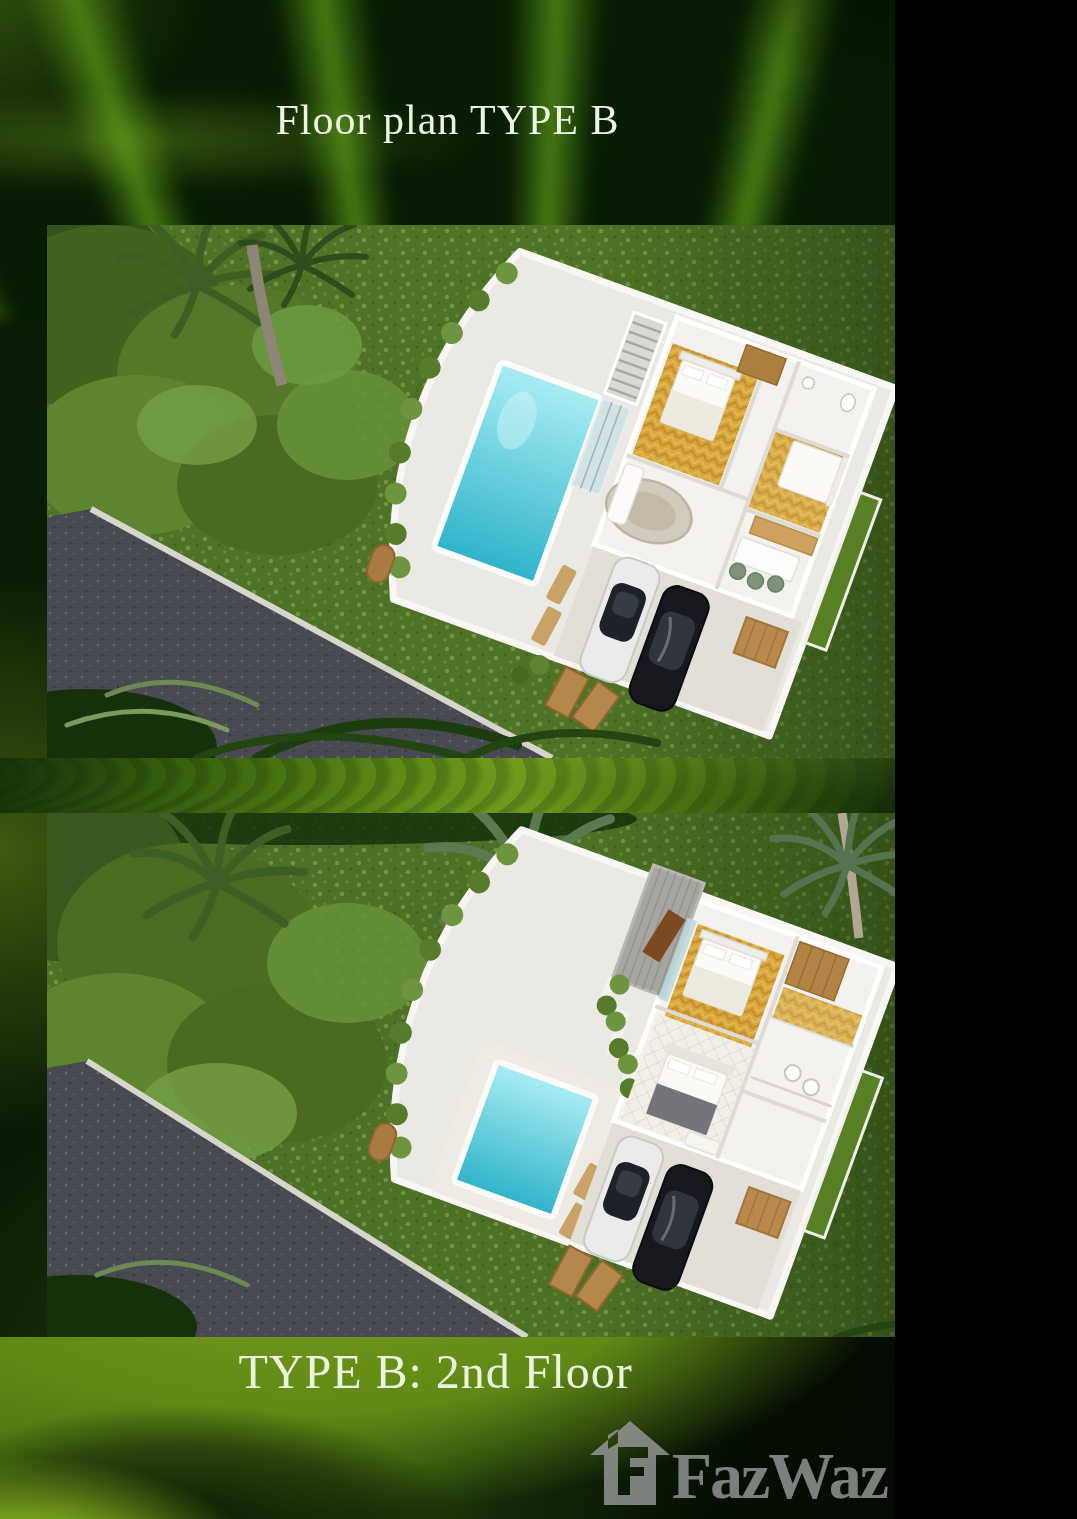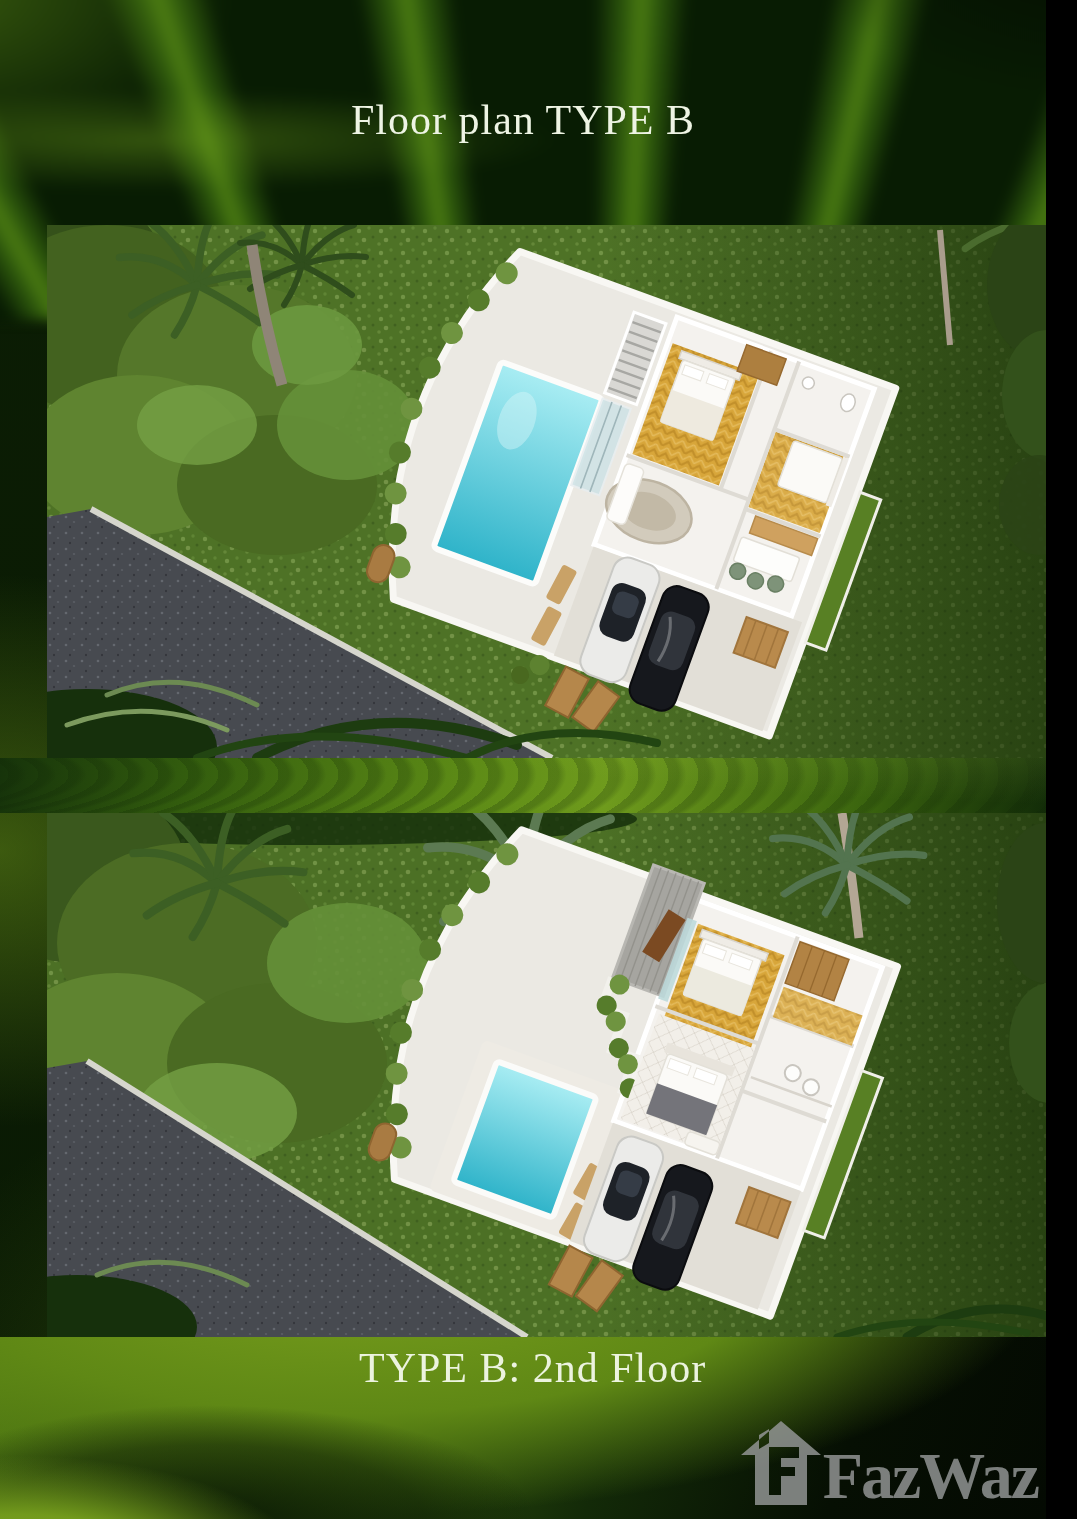--- a/index.html
+++ b/index.html
@@ -1,17 +1,17 @@
 <!DOCTYPE html>
 <html><head>
 <meta charset="utf-8">
 <style>
   html,body{margin:0;padding:0;background:#000;}
   .poster{
-    position:relative;width:1046px;height:1519px;overflow:hidden;
+    position:relative;width:895px;height:1519px;overflow:hidden;
     background:
       radial-gradient(46% 26% at 0% 56%, rgba(110,152,26,.5), rgba(0,0,0,0) 70%),
       radial-gradient(40% 22% at 100% 47%, rgba(90,130,22,.38), rgba(0,0,0,0) 70%),
       radial-gradient(60% 30% at 30% 92%, rgba(100,140,24,.30), rgba(0,0,0,0) 70%),
       linear-gradient(#0b1d04,#0a1a04);
     font-family:"Liberation Serif","DejaVu Serif",serif;
   }
   .bg-header{
     position:absolute;left:-60px;right:-60px;top:-80px;height:400px;
     background:
@@ -42,21 +42,21 @@
       radial-gradient(48% 115% at 2% 132%, #90b326 0%, #729a1c 30%, rgba(114,154,28,0) 58%),
       radial-gradient(46% 95% at 20% 102%, rgba(8,22,4,.92) 0%, rgba(8,22,4,.5) 45%, rgba(8,22,4,0) 68%),
       radial-gradient(95% 200% at 34% -42%, #7aa01e 0%, #5f8815 42%, rgba(95,136,21,0) 70%),
       linear-gradient(107deg,#4c7512 0%,#35590d 32%,#132a08 58%,#060f03 80%,#040a02 100%);
   }
   .caption{
     position:absolute;left:50%;margin:0;white-space:nowrap;
     color:#ecf3df;font-size:41px;font-weight:400;letter-spacing:1px;
   }
   .cap1{top:757px;transform:translateX(-52%);}
-  .cap2{top:1344px;transform:translateX(-53%);font-size:42px;margin-left:20px;}
+  .cap2{top:1344px;transform:translateX(-53%);font-size:48px;}
   .watermark{
     position:absolute;right:8px;bottom:12px;display:flex;align-items:flex-end;
   }
   .brand{
     font-family:Liberation Serif, serif;font-weight:700;
     font-size:66px;line-height:.92;color:rgba(150,153,152,.82);letter-spacing:-2px;
   }
 </style>
 </head>
 <body>

